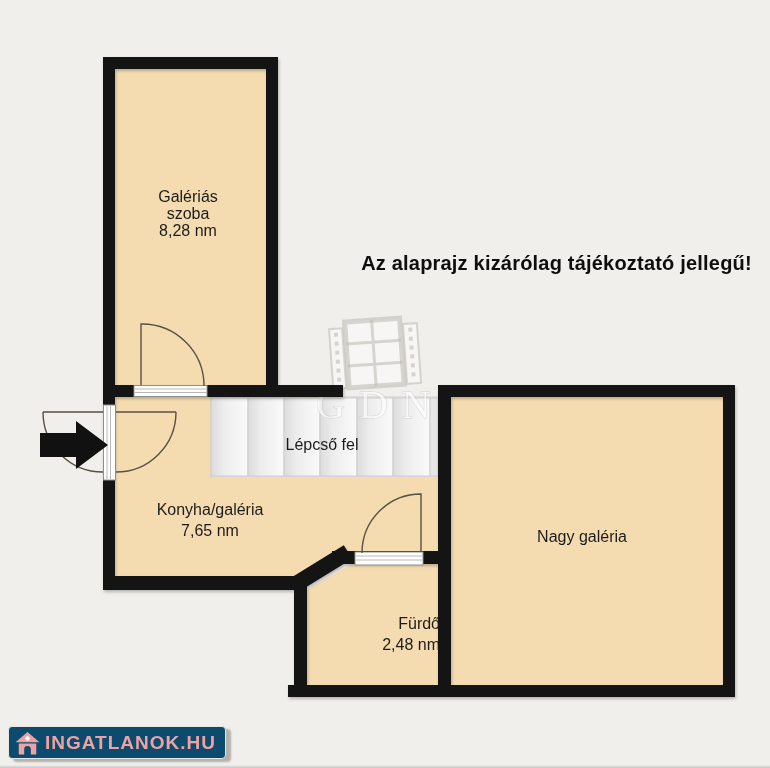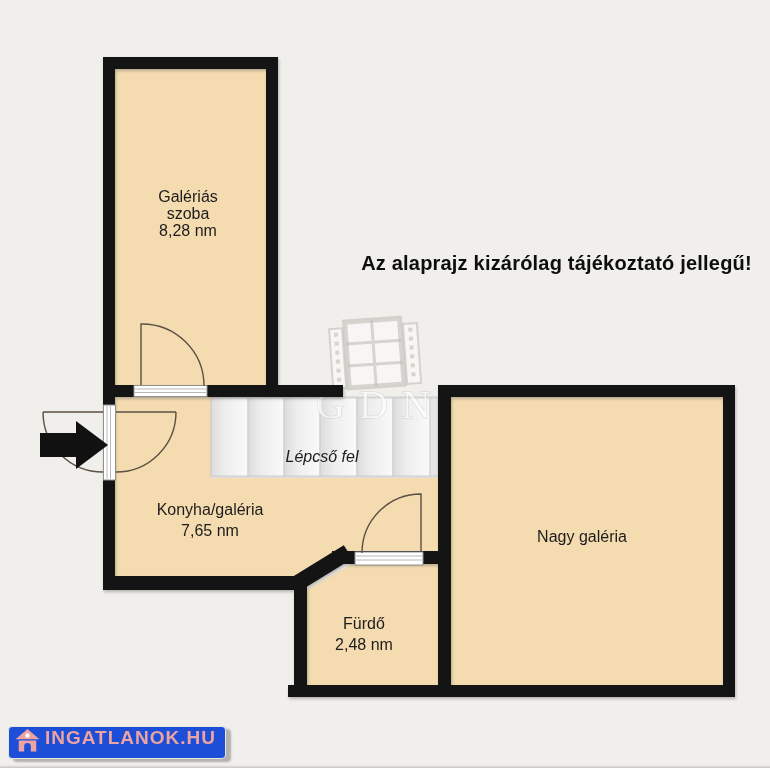--- a/index.html
+++ b/index.html
@@ -23,22 +23,22 @@
            paint-order:stroke;font-family:"Liberation Serif","DejaVu Serif",serif;
            font-size:40px;letter-spacing:14px;}
   .wm-shape{fill:rgba(255,255,255,.55);stroke:rgba(175,172,162,.55);}
 
   .room-label{position:absolute;text-align:center;color:var(--label-color,#1c1c1c);
               font-size:16px;line-height:21px;}
   .room-label .tight{line-height:17px;}
   .notice{position:absolute;left:280px;top:252px;width:465px;text-align:center;
           font-size:20px;font-weight:bold;color:#0e0e0e;letter-spacing:.2px;padding-left:44px;}
 
-  .logo{position:absolute;left:8px;top:726px;height:31px;display:flex;
-        gap:5px;padding:0 9px 0 6px;background:#1d4ed8;border:1px solid #e9e7e2;
+  .logo{position:absolute;left:8px;top:726px;height:31px;display:flex;align-items:center;
+        gap:5px;padding:0 9px 0 6px;background:#0c4a6e;border:1px solid #e9e7e2;
         border-radius:4px;box-shadow:5px 3px 2px rgba(128,126,122,.55);}
   .logo-text{color:var(--logo-accent,#eca3a1);font-weight:bold;font-size:19px;
              letter-spacing:1px;white-space:nowrap;}
   .edge-bottom{position:absolute;left:0;right:0;bottom:0;height:3px;
                background:linear-gradient(#f0efeb,#c7c5c1);}
 </style>
 </head>
 <body>
 
 <div class="canvas">
@@ -128,30 +128,30 @@
     <div class="tight">Galériás</div>
     <div class="tight">szoba</div>
     <div class="tight">8,28 nm</div>
   </div>
 
   <div class="room-label" style="left:130px;top:499px;width:160px;">
     <div>Konyha/galéria</div>
     <div>7,65 nm</div>
   </div>
 
-  <div class="room-label" style="left:304px;top:613px;width:120px;">
+  <div class="room-label" style="left:320px;top:613px;width:120px;text-align:right;">
     <div>Fürdő</div>
     <div>2,48 nm</div>
   </div>
 
   <div class="room-label" style="left:502px;top:527px;width:160px;line-height:20px;">
     <div>Nagy galéria</div>
   </div>
 
-  <div class="room-label" style="left:262px;top:446px;width:120px;font-style:italic;">
+  <div class="room-label" style="left:262px;top:434px;width:120px;">
     <div>Lépcső fel</div>
   </div>
 
   <div class="logo">
     <svg width="25" height="25" viewBox="0 0 24 24">
       <polygon points="0.5,11.8 12,2 23.5,11.8" fill="var(--logo-accent,#eca3a1)"></polygon>
       <circle cx="12" cy="8.2" r="2.1" fill="#fdfdfc"></circle>
       <path d="M3.6,23.5 V13 H20.4 V23.5 H15.2 V18.6 a3.2,3.2 0 0 0 -6.4,0 V23.5 Z" fill="var(--logo-accent,#eca3a1)"></path>
     </svg>
     <span class="logo-text">INGATLANOK.HU</span>

